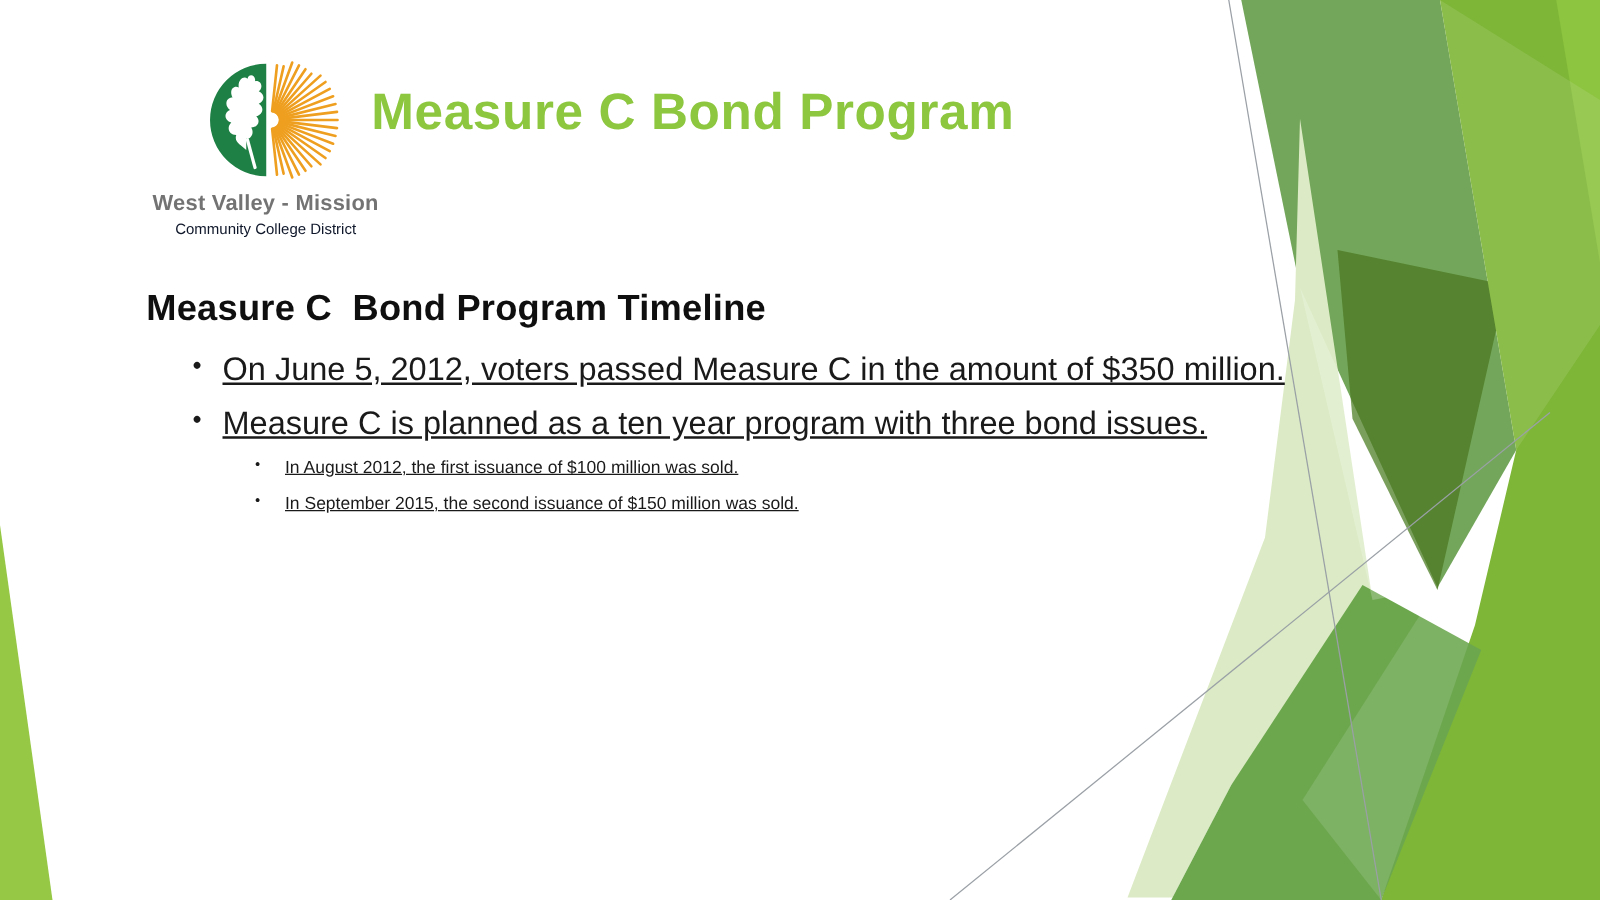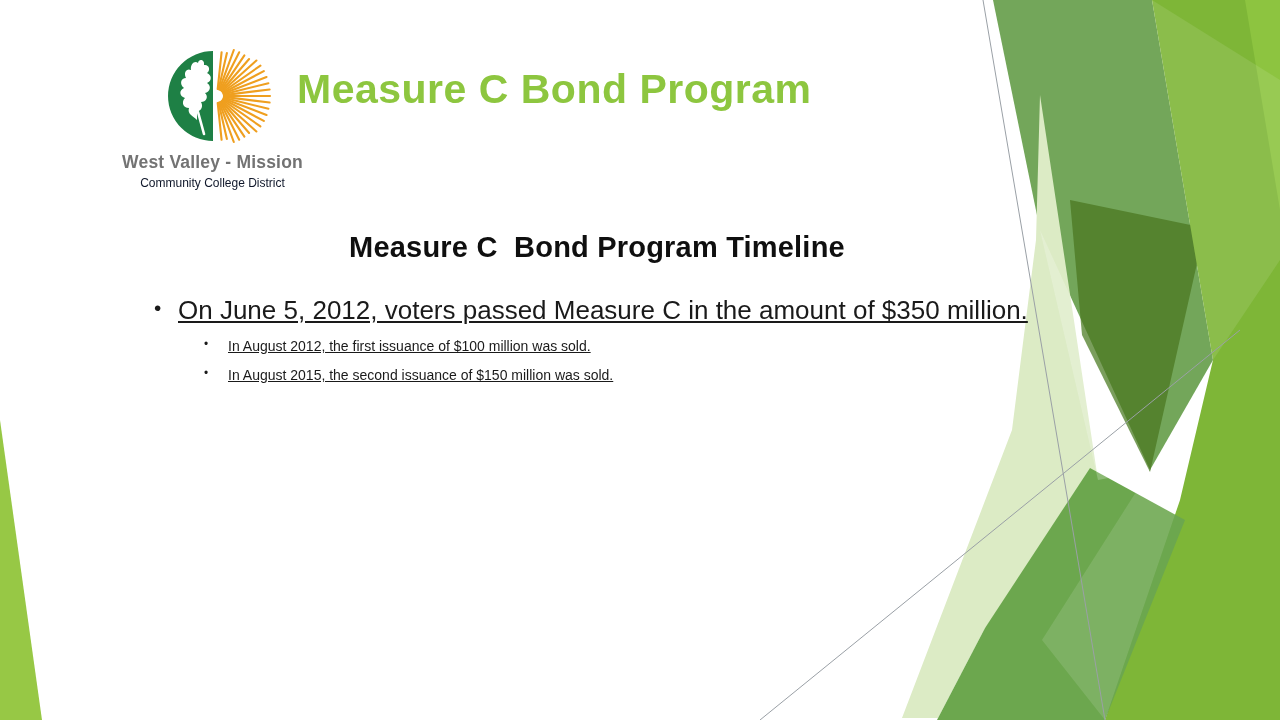--- a/index.html
+++ b/index.html
@@ -19,21 +19,21 @@
   .org-subtitle { margin-top:3px; font-size:12px; color:#0f172a; }
 
   
   .slide-title {
     position:absolute; left:297px; top:66px; width:700px; z-index:2;
     font-size:41px; font-weight:bold; color:#8DC63F; letter-spacing:0.5px;
   }
 
   
   .content { position:absolute; left:117px; top:231px; width:960px; z-index:2; color:#1a1a1a; }
-  .section-heading { font-size:29px; font-weight:bold; color:#0f0f0f; white-space:pre-wrap; margin-bottom:30px; letter-spacing:0.2px;text-align:center; }
+  .section-heading { font-size:29px; font-weight:bold; color:#0f0f0f; white-space:pre-wrap; margin-bottom:15px; letter-spacing:0.2px; }
   .bullets { list-style:none;text-decoration:underline; }
   .bullets li { position:relative; }
   .bullets li.l1 { font-size:26px; line-height:1.29; padding-left:61px; margin-bottom:9px; }
   .bullets li.l1::before { content:attr(data-bullet); position:absolute; left:37px; top:1px; font-size:0.8em; }
   .bullets li.l2 { font-size:14px; line-height:1.3; padding-left:111px; margin-bottom:11px; }
   .bullets li.l2::before { content:attr(data-bullet); position:absolute; left:87px; top:0; font-size:0.85em; }
 </style>
 </head>
 <body>
 
@@ -104,18 +104,19 @@
     <div class="org-name">West Valley - Mission</div>
     <div class="org-subtitle">Community College District</div>
   </div>
 
   <div class="slide-title">Measure C Bond Program</div>
 
   <div class="content">
     <div class="section-heading">Measure C  Bond Program Timeline</div>
     <ul class="bullets">
       <li class="l1" data-bullet="•">On June 5, 2012, voters passed Measure C in the amount of $350 million.</li>
+      <li class="l1" data-bullet="•">Measure C is planned as a ten year program with three bond issues.</li>
       <li class="l2" data-bullet="•">In August 2012, the first issuance of $100 million was sold.</li>
-      <li class="l2" data-bullet="•">In August 2015, the second issuance of $150 million was sold.</li>
+      <li class="l2" data-bullet="•">In September 2015, the second issuance of $150 million was sold.</li>
     </ul>
   </div>
 
 </div>
 
 </body></html>

